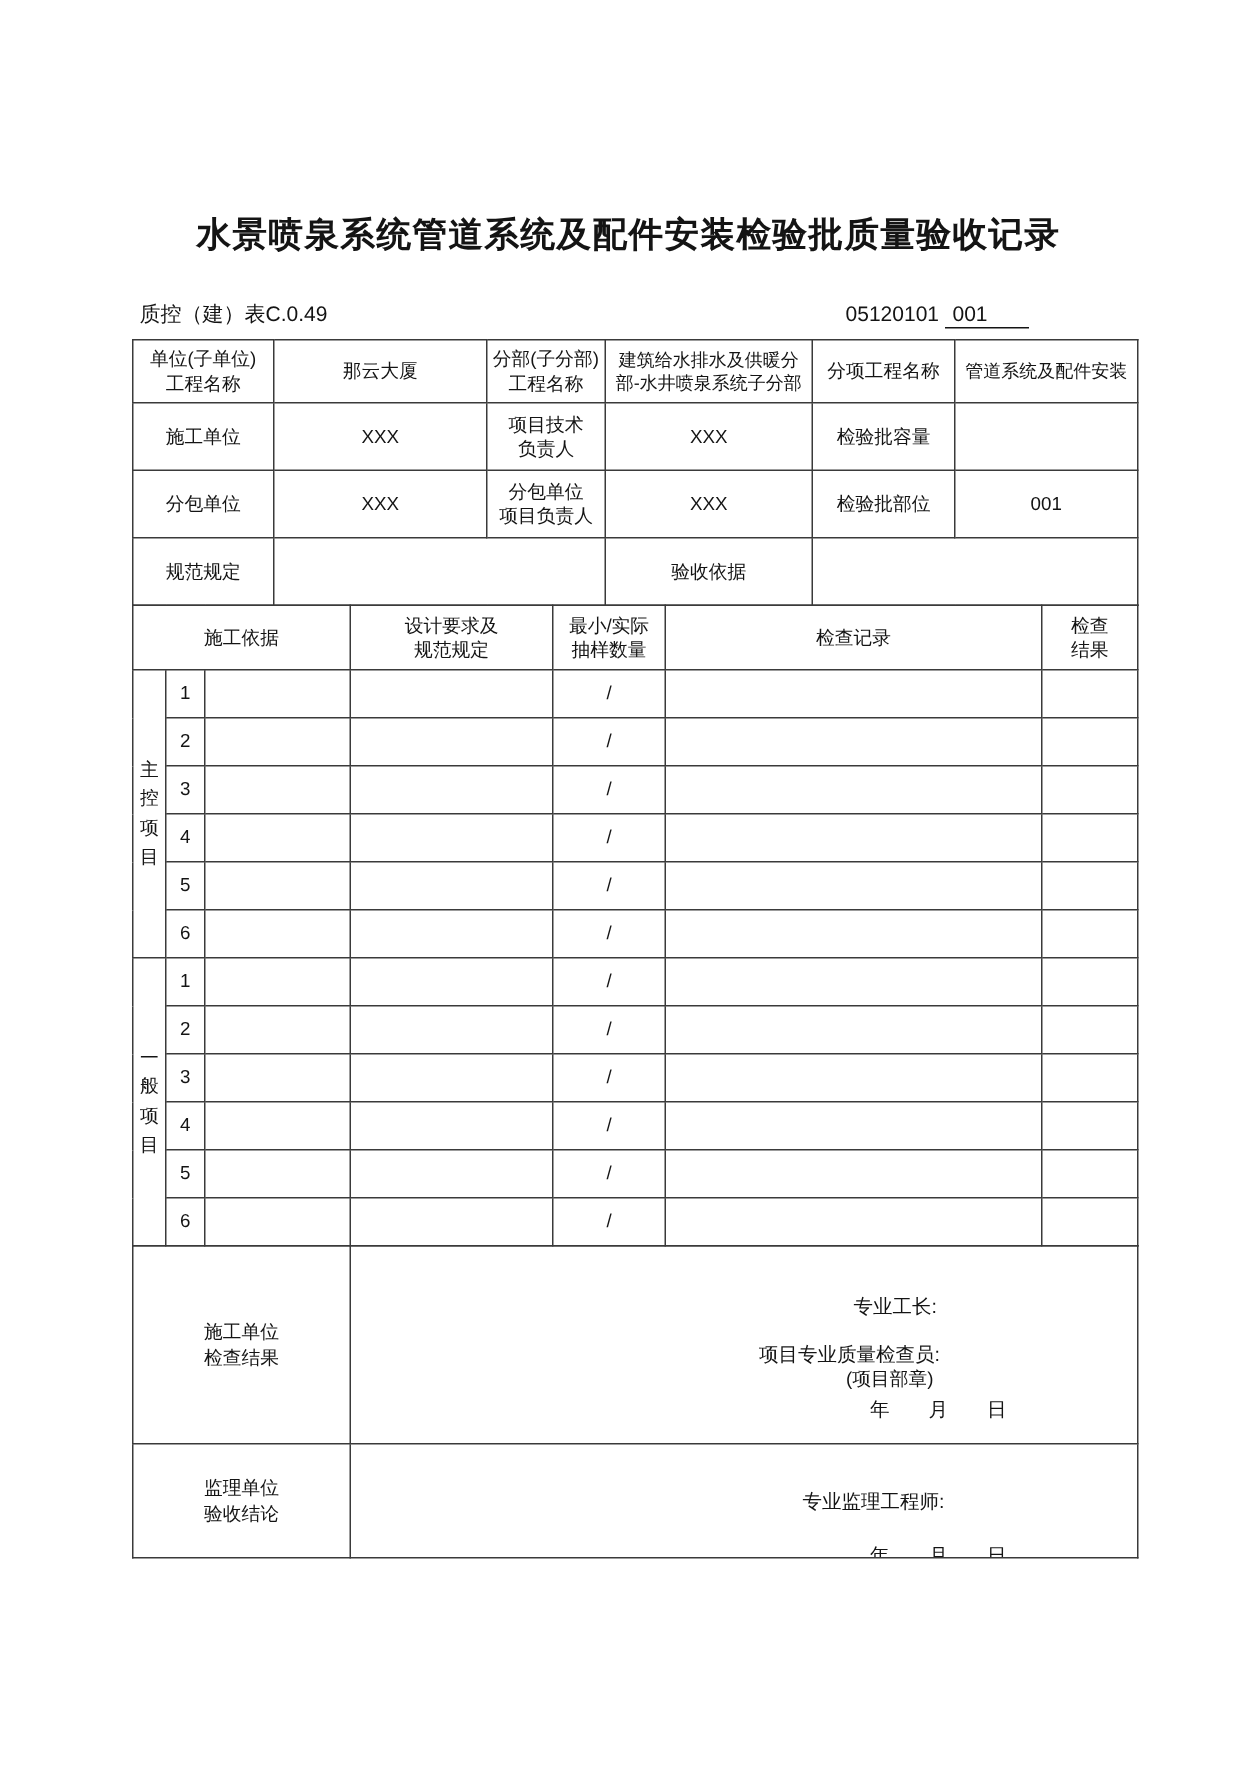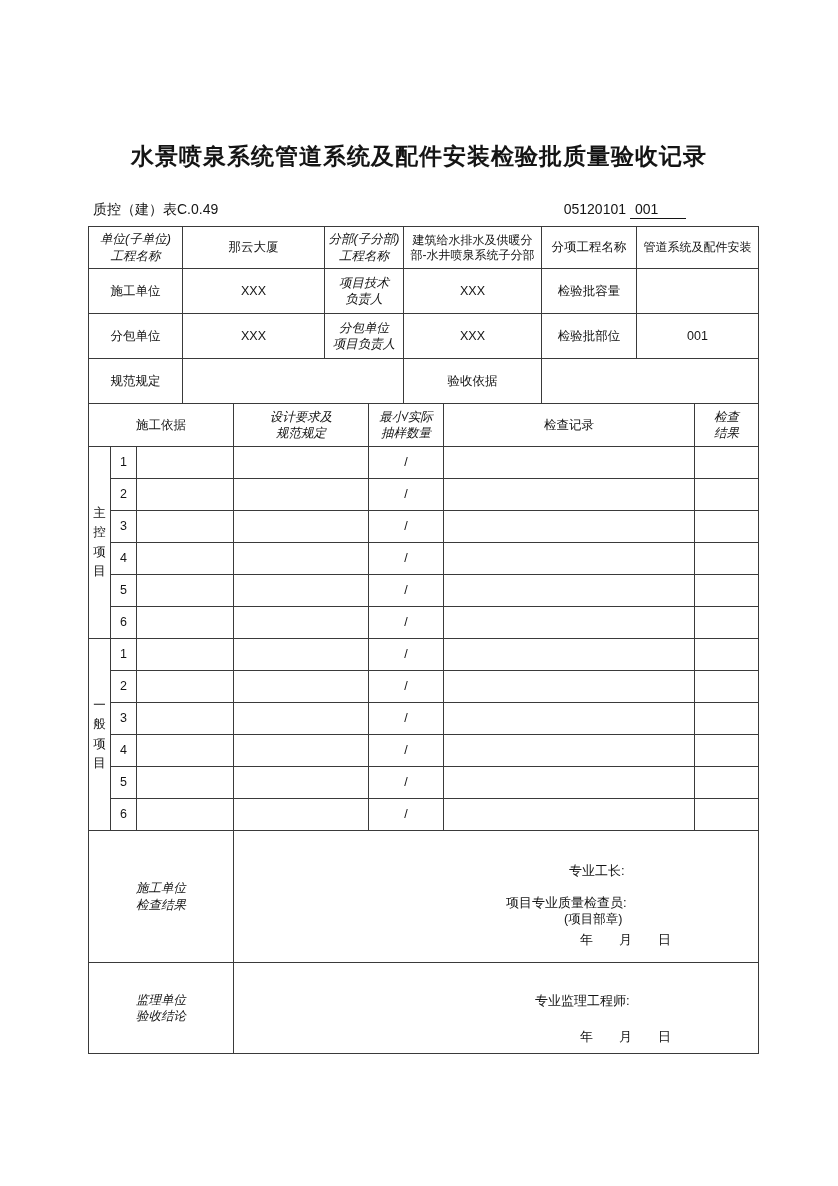--- a/index.html
+++ b/index.html
@@ -45,32 +45,32 @@
   }
   table.tbl + table.tbl { margin-top: -1px; }
   .tbl td {
     border: 1px solid #3a3a3a;
     text-align: center;
     vertical-align: middle;
     padding: 1px 2px;
     line-height: 1.3;
     overflow: hidden;
   }
-  .prelined { white-space: pre-line; font-style: italic; }
+  .prelined { white-space: pre-line; }
   .vert {
     width: 15px;
     margin: 16px auto;
     word-break: break-all;
     line-height: 1.55;
     text-align: center;
   }
   .cellbox { position: relative; width: 100%; }
   .cellbox .abs { position: absolute; white-space: pre; font-size: 13px; }
   .h-construction { height: 129px; }
-  .h-supervision { height: 88px; }
+  .h-supervision { height: 73px; }
 </style>
 </head>
 <body>
 
 <div class="page">
 
   <div class="doc-title">水景喷泉系统管道系统及配件安装检验批质量验收记录</div>
 
   <div class="code-row">
     <span class="code-left">质控（建）表C.0.49</span>

